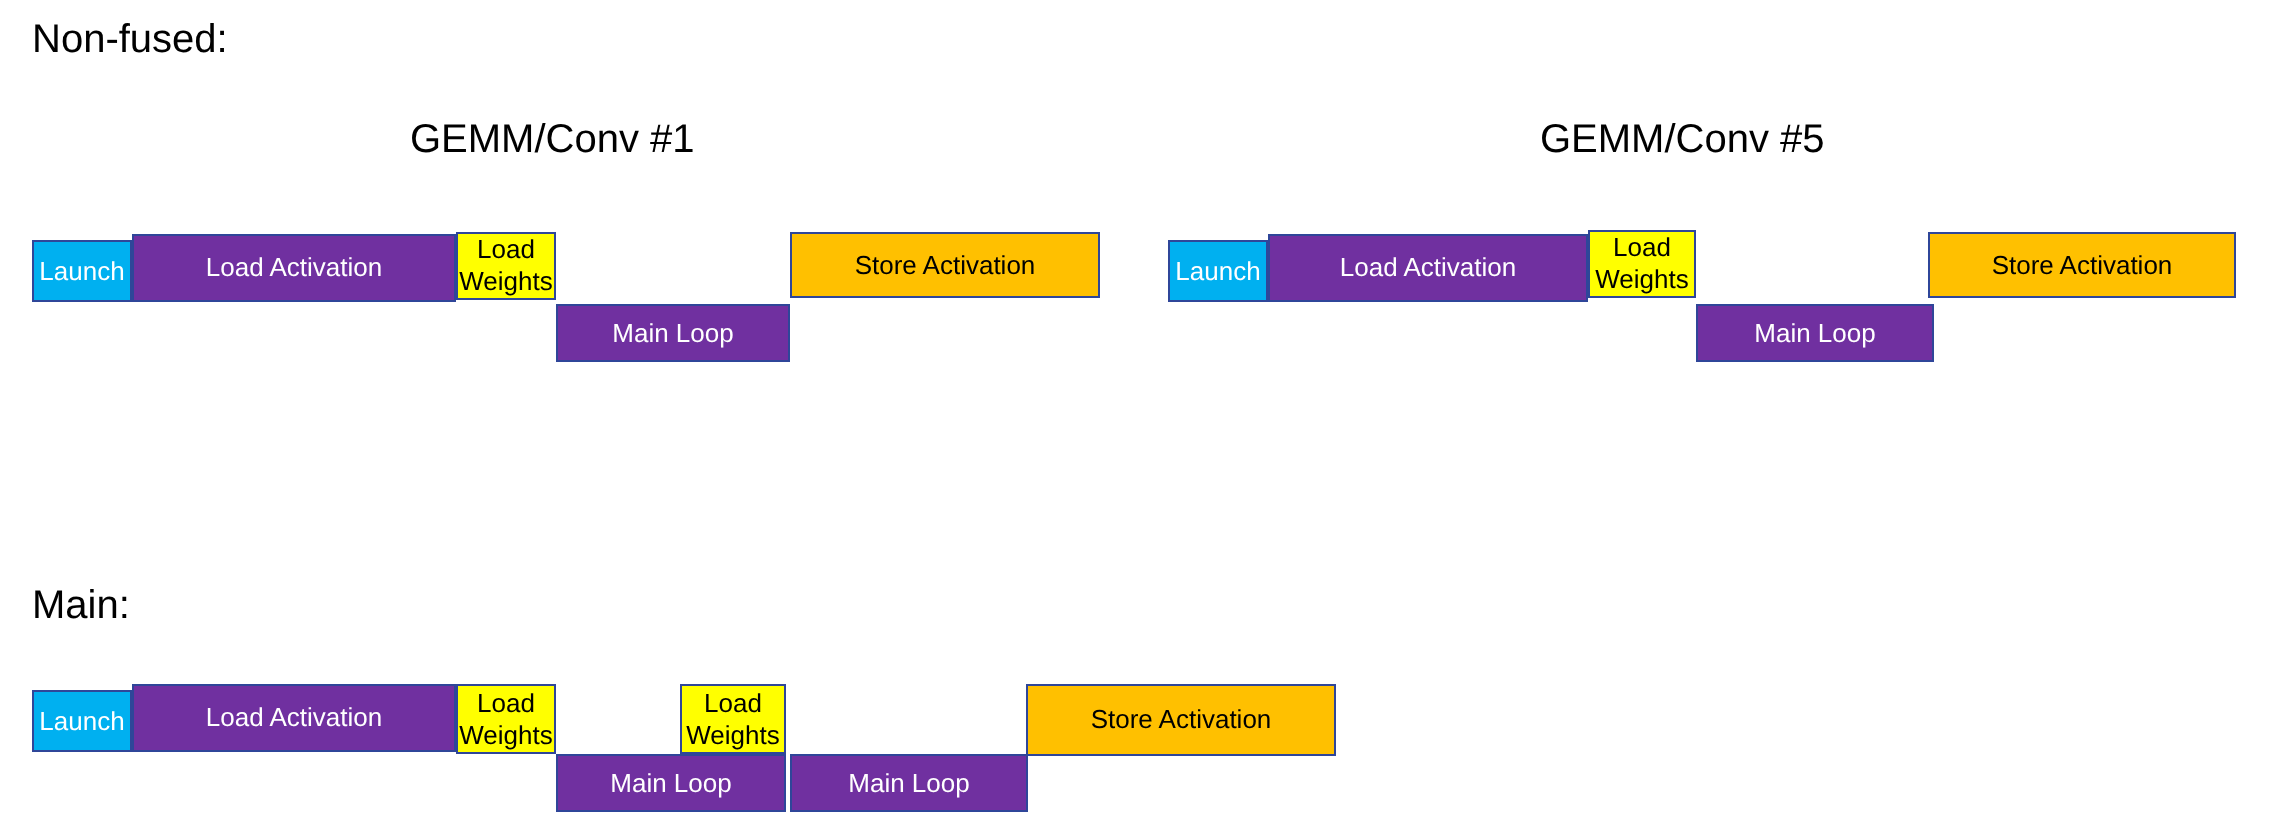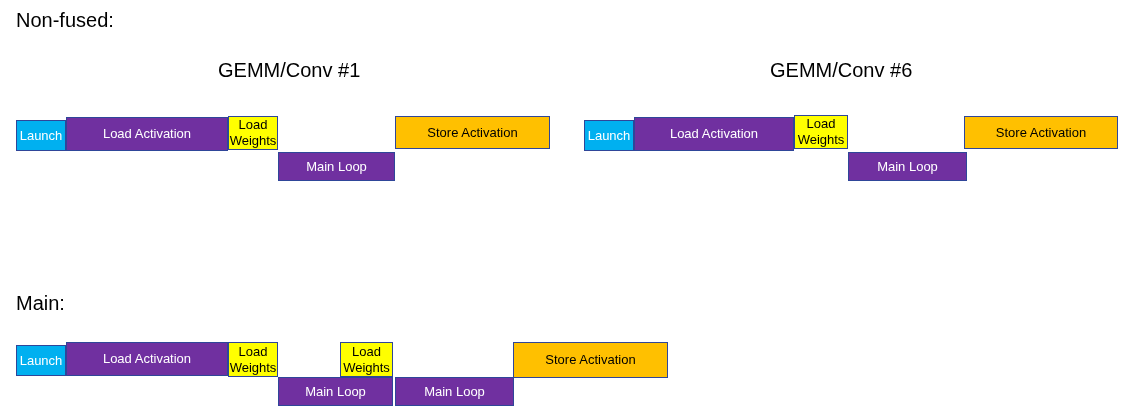--- a/index.html
+++ b/index.html
@@ -32,23 +32,23 @@
     overflow:hidden;
   }
 </style>
 </head>
 <body>
 
 <div class="canvas">
 
   <div class="heading" style="left:16px;top:8px">Non-fused:</div>
 
-  <div class="heading" style="left:218px;top:58px">GEMM/Conv #1</div>
+  <div class="heading" style="left:205px;top:58px">GEMM/Conv #1</div>
 
-  <div class="heading" style="left:770px;top:58px">GEMM/Conv #6</div>
+  <div class="heading" style="left:770px;top:58px">GEMM/Conv #5</div>
 
   <div class="heading" style="left:16px;top:291px">Main:</div>
 
   <div>
       <div class="block" style="left: 16px; top: 120px; width: 50px; height: 31px; background: rgb(0, 176, 240); color: rgb(255, 255, 255); border-color: rgb(47, 70, 153);">Launch</div>
       <div class="block" style="left: 66px; top: 117px; width: 162px; height: 34px; background: rgb(112, 48, 160); color: rgb(255, 255, 255); border-color: rgb(47, 70, 153);">Load Activation</div>
       <div class="block" style="left: 228px; top: 116px; width: 50px; height: 34px; background: rgb(255, 255, 0); color: rgb(0, 0, 0); border-color: rgb(47, 70, 153);">Load
 Weights</div>
       <div class="block" style="left: 278px; top: 152px; width: 117px; height: 29px; background: rgb(112, 48, 160); color: rgb(255, 255, 255); border-color: rgb(47, 70, 153);">Main Loop</div>
       <div class="block" style="left: 395px; top: 116px; width: 155px; height: 33px; background: rgb(255, 192, 0); color: rgb(0, 0, 0); border-color: rgb(47, 70, 153);">Store Activation</div>

